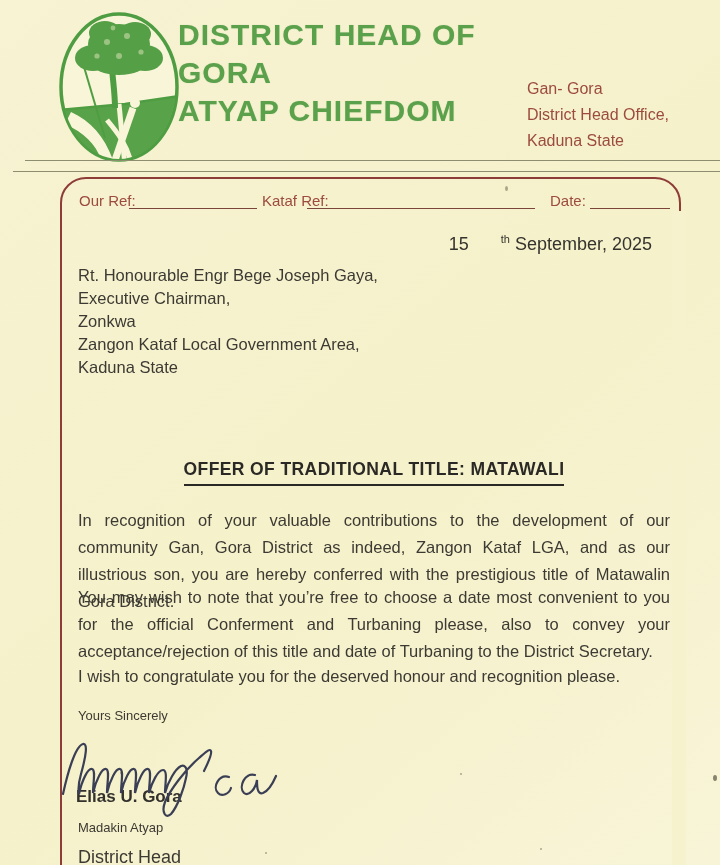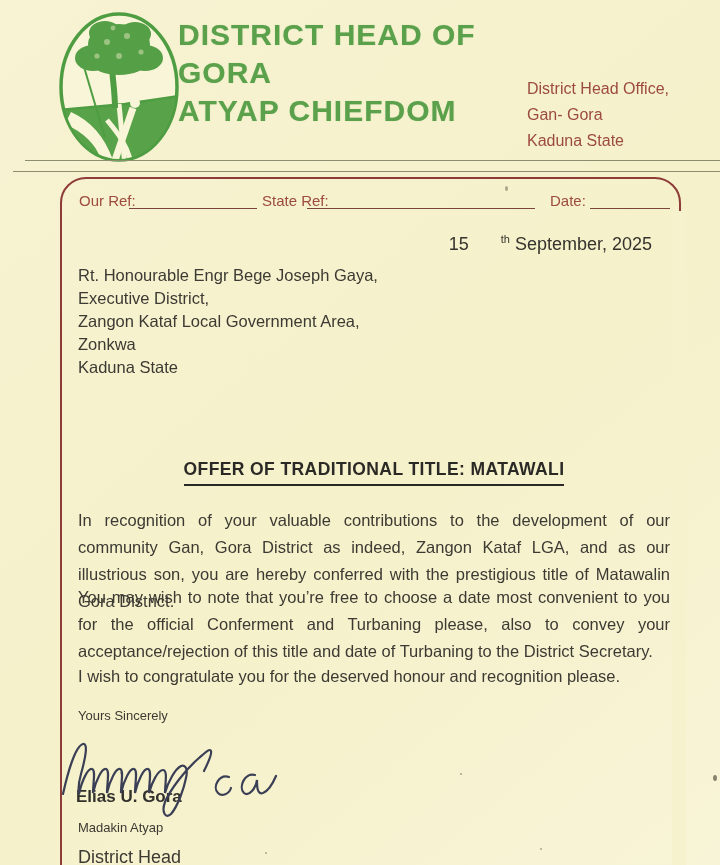--- a/index.html
+++ b/index.html
@@ -122,51 +122,51 @@
         <circle cx="58" cy="20" r="2.4"></circle>
     </g>
   </svg>
 
   <div class="title-block">
     <div class="title-line">DISTRICT HEAD OF GORA</div>
     <div class="title-line">ATYAP CHIEFDOM</div>
   </div>
 
   <div class="office-address">
+    <span>Gan- Gora</span>
     <span>District Head Office,</span>
-    <span>Gan- Gora</span>
     <span>Kaduna State</span>
   </div>
 
   <div class="rule rule-1"></div>
   <div class="rule rule-2"></div>
 
   <div class="ref-box"></div>
   <div class="border-mask"></div>
 
   <div class="ref-row">
     <span class="ref-label lbl-our">Our Ref:</span>
     <span class="ref-line line-our"></span>
-    <span class="ref-label lbl-your">State Ref:</span>
+    <span class="ref-label lbl-your">Kataf Ref:</span>
     <span class="ref-line line-your"></span>
     <span class="ref-label lbl-date">Date:</span>
     <span class="ref-line line-date"></span>
   </div>
 
   <div class="content">
 
     <div class="letter-date">
       <span>15</span><sup>th</sup><span> September, 2025</span>
     </div>
 
     <div class="recipient">
       <div>Rt. Honourable Engr Bege Joseph Gaya,</div>
-      <div>Executive District,</div>
+      <div>Executive Chairman,</div>
+      <div>Zonkwa</div>
       <div>Zangon Kataf Local Government Area,</div>
-      <div>Zonkwa</div>
       <div>Kaduna State</div>
     </div>
 
     <div class="subject">
       <span>OFFER OF TRADITIONAL TITLE: MATAWALI</span>
     </div>
 
     <p class="para para-1">In recognition of your valuable contributions to the development of our community Gan, Gora District as indeed, Zangon Kataf LGA, and as our illustrious son, you are hereby conferred with the prestigious title of Matawalin Gora District.</p>
     <p class="para para-2">You may wish to note that you’re free to choose a date most convenient to you for the official Conferment and Turbaning please, also to convey your acceptance/rejection of this title and date of Turbaning to the District Secretary.</p>
     <p class="para para-3">I wish to congratulate you for the deserved honour and recognition please.</p>

